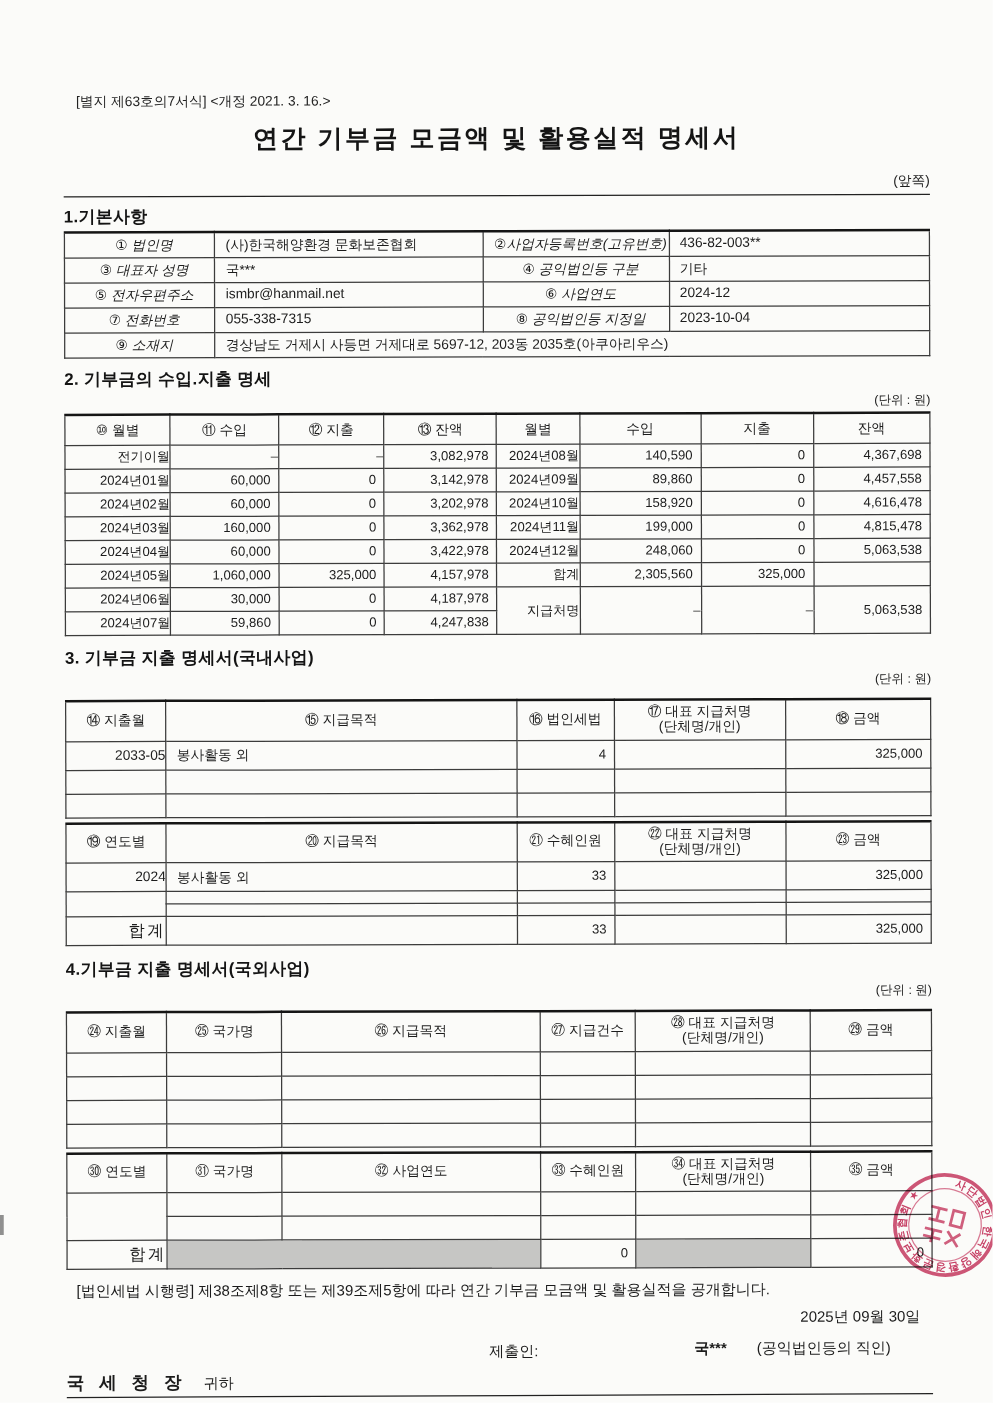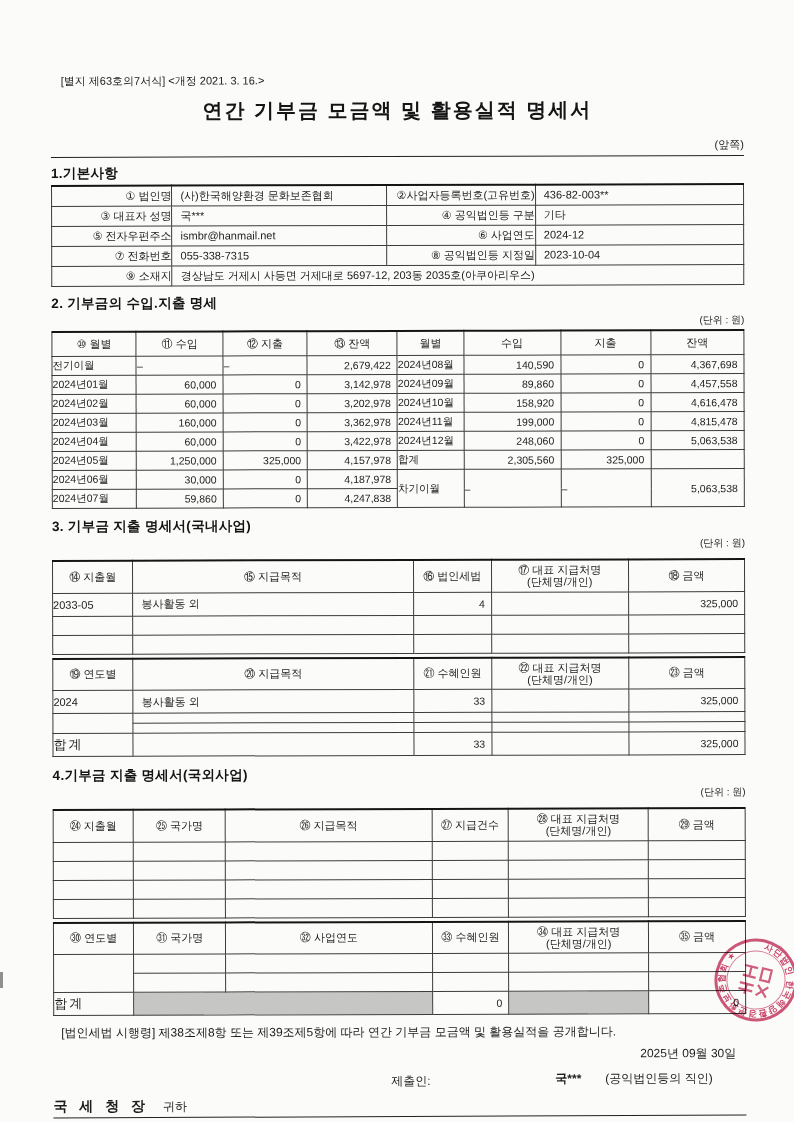--- a/index.html
+++ b/index.html
@@ -20,23 +20,23 @@
   .side-label { text-align:right; font-size:11px; margin-top:14px; }
   .top-rule { border-bottom:1.6px solid #222; margin-top:3px; }
 
   .sec-head { font-size:13.5px; font-weight:bold; margin-top:7px; color:#141414; letter-spacing:0.3px;}
   .unit { text-align:right; font-size:10px; margin-top:2px; margin-bottom:2px; }
 
   table { width:100%; border-collapse:collapse; table-layout:fixed; }
   table { border:1.5px solid #1d1d1d; border-top:2px solid #151515; }
   th,td { border:1px solid #3c3c3c; font-size:11px; font-weight:normal; overflow:hidden; white-space:nowrap; }
   th { text-align:center; }
-  td.lab { text-align:right; padding-left:7px; }
+  td.lab { text-align:center; padding-left:7px;font-style:italic; }
   td.val { text-align:left; padding-left:8px; }
-  td.ctr { text-align:left; }
+  td.ctr { text-align:right; }
   td.num { text-align:right; padding-right:6px; font-size:10.5px; }
   td.gray { background:#c6c6c4; }
 
   
   .t1 tr { height:20px; }
   .t1 td { font-size:11px; }
 
   
   .t2 { margin-top:2px; }
   .t2 .hrow { height:25px; }
@@ -148,21 +148,21 @@
           <th>수입</th>
           <th>지출</th>
           <th>잔액</th>
         </tr>
       </thead>
       <tbody>
         <tr>
           <td class="ctr">전기이월</td>
           <td class="ctr">–</td>
           <td class="ctr">–</td>
-          <td class="num">2,679,422</td>
+          <td class="num">3,082,978</td>
           <td class="ctr">2024년08월</td>
           <td class="num">140,590</td>
           <td class="num">0</td>
           <td class="num">4,367,698</td>
         </tr>
         <tr>
           <td class="ctr">2024년01월</td>
           <td class="num">60,000</td>
           <td class="num">0</td>
           <td class="num">3,142,978</td>
@@ -196,34 +196,34 @@
           <td class="num">60,000</td>
           <td class="num">0</td>
           <td class="num">3,422,978</td>
           <td class="ctr">2024년12월</td>
           <td class="num">248,060</td>
           <td class="num">0</td>
           <td class="num">5,063,538</td>
         </tr>
         <tr>
           <td class="ctr">2024년05월</td>
-          <td class="num">1,250,000</td>
+          <td class="num">1,060,000</td>
           <td class="num">325,000</td>
           <td class="num">4,157,978</td>
           <td class="ctr">합계</td>
           <td class="num">2,305,560</td>
           <td class="num">325,000</td>
           <td class="num"></td>
         </tr>
         <tr>
           <td class="ctr">2024년06월</td>
           <td class="num">30,000</td>
           <td class="num">0</td>
           <td class="num">4,187,978</td>
-          <td class="ctr" rowspan="2">차기이월</td>
+          <td class="ctr" rowspan="2">지급처명</td>
           <td class="ctr" rowspan="2">–</td>
           <td class="ctr" rowspan="2">–</td>
           <td class="num" rowspan="2">5,063,538</td>
         </tr>
         <tr>
           <td class="ctr">2024년07월</td>
           <td class="num">59,860</td>
           <td class="num">0</td>
           <td class="num">4,247,838</td>
         </tr>

